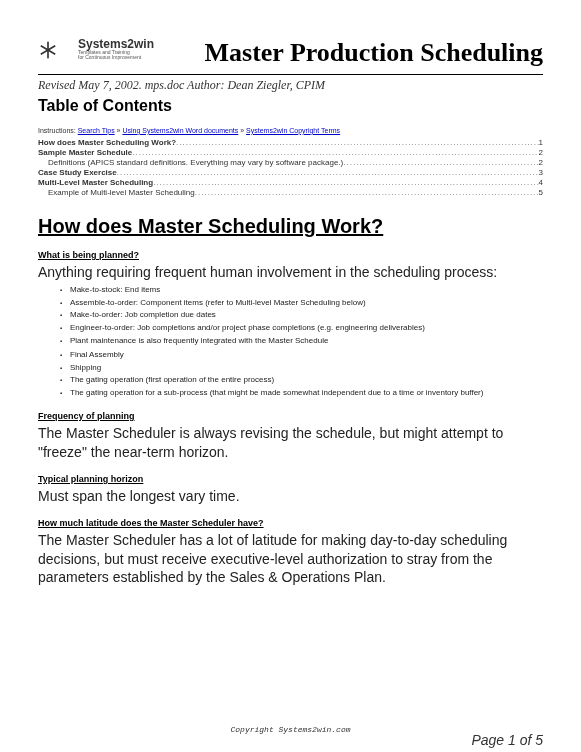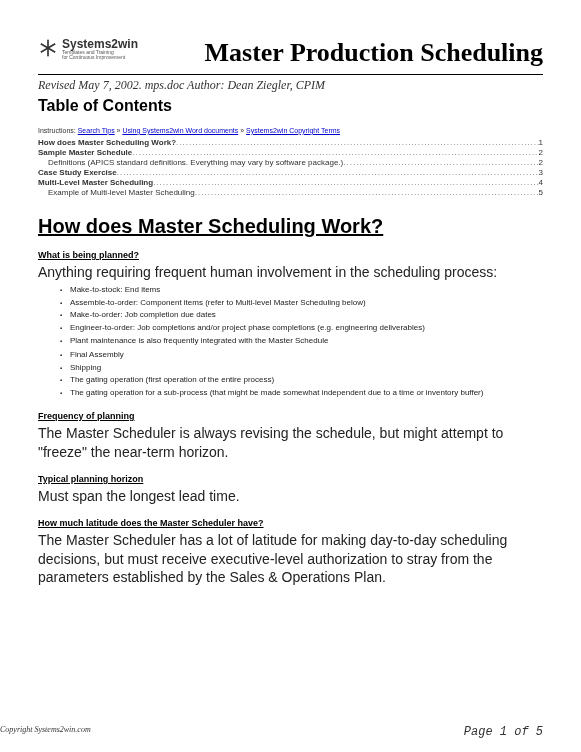--- a/index.html
+++ b/index.html
@@ -1,19 +1,19 @@
 <!DOCTYPE html>
 <html><head>
 <meta charset="utf-8">
 <style>
 *{margin:0;padding:0;box-sizing:border-box}
 body{font-family:Georgia,'Times New Roman',serif;background:#fff;width:581px;height:752px;position:relative;color:#000}
 .page{padding:38px 38px 0 38px}
 .header-row{display:flex;align-items:flex-start;gap:12px;margin-bottom:2px}
-.logo-col{flex:0 0 auto;display:flex;align-items:flex-start;gap:4px}
+.logo-col{flex:0 0 auto;display:flex;align-items:flex-end;gap:20px}
 .logo-icon{width:20px;height:20px}
 .logo-text{display:flex;flex-direction:column;line-height:1}
 .logo-name{font-family:Arial,sans-serif;font-size:12px;font-weight:bold;color:#333}
 .logo-tag{font-family:Arial,sans-serif;font-size:5px;color:#555}
 .title-col{flex:1;text-align:right}
 .title{font-family:'Times New Roman',serif;font-size:26px;font-weight:bold;line-height:1.15}
 .hr{border:none;border-top:1.5px solid #000;margin:6px 0 3px 0}
 .revised{font-family:Liberation Serif, serif;font-size:12px;font-style:italic;color:#333;margin-bottom:4px}
 .toc-head{font-family:Arial,sans-serif;font-size:16px;font-weight:bold;margin-bottom:12px}
 .instr{font-family:Arial,sans-serif;font-size:7px;color:#333;margin-bottom:4px}
@@ -23,22 +23,22 @@
 .toc-row.bold .toc-label{font-weight:bold}
 .toc-row.indent .toc-label{padding-left:10px}
 .toc-dots{flex:1;overflow:hidden;letter-spacing:1px;color:#666}
 .toc-dots::before{content:"................................................................................................................................................................................................"}
 .h1{font-family:Arial,sans-serif;font-size:20px;font-weight:bold;text-decoration:underline;margin-bottom:6px}
 .h2{font-family:Arial,sans-serif;font-size:9px;font-weight:bold;text-decoration:underline;margin-top:12px;margin-bottom:3px}
 .body-text{font-family:Liberation Sans, sans-serif;font-size:14px;color:#222;line-height:1.35;margin-bottom:3px}
 ul.bul{list-style:none;padding-left:22px;margin-bottom:3px}
 ul.bul li{font-family:Arial,sans-serif;font-size:8px;color:#222;line-height:1.35;position:relative;padding-left:10px;margin-bottom:2px}
 ul.bul li::before{content:"▪";position:absolute;left:0;font-size:6px;top:1px}
-.footer{position:absolute;bottom:18px;left:0;right:0;font-family:Liberation Serif, serif;font-size:8px;font-style:italic;color:#333}
-.page-num{position:absolute;bottom:13px;right:38px;font-family:Liberation Mono, monospace;font-size:12px;font-style:italic;color:#333}
+.footer{position:absolute;bottom:18px;left:0;right:0;text-align:center;font-family:Liberation Mono, monospace;font-size:8px;font-style:italic;color:#333}
+.page-num{position:absolute;bottom:4px;right:38px;font-family:Liberation Sans, sans-serif;font-size:14px;font-style:italic;color:#333}
 </style>
 </head>
 <body>
 
 <div class="page">
   <div class="header-row">
     <div class="logo-col">
       <svg class="logo-icon" viewBox="0 0 24 24">
           <g fill="#333">
             <rect x="11" y="2" width="2" height="20"></rect>
@@ -112,20 +112,20 @@
       <li>Final Assembly</li>
       <li>Shipping</li>
       <li>The gating operation (first operation of the entire process)</li>
       <li>The gating operation for a sub-process (that might be made somewhat independent due to a time or inventory buffer)</li>
     </ul>
 
   <div class="h2">Frequency of planning</div>
   <div class="body-text">The Master Scheduler is always revising the schedule, but might attempt to "freeze" the near-term horizon.</div>
 
   <div class="h2">Typical planning horizon</div>
-  <div class="body-text">Must span the longest lead time.</div>
+  <div class="body-text">Must span the longest vary time.</div>
 
   <div class="h2">How much latitude does the Master Scheduler have?</div>
   <div class="body-text">The Master Scheduler has a lot of latitude for making day-to-day scheduling decisions, but must receive executive-level authorization to stray from the parameters established by the Sales &amp; Operations Plan.</div>
 </div>
 
 <div class="footer">Copyright Systems2win.com</div>
 <div class="page-num">Page 1  of  5</div>
 
 </body></html>

